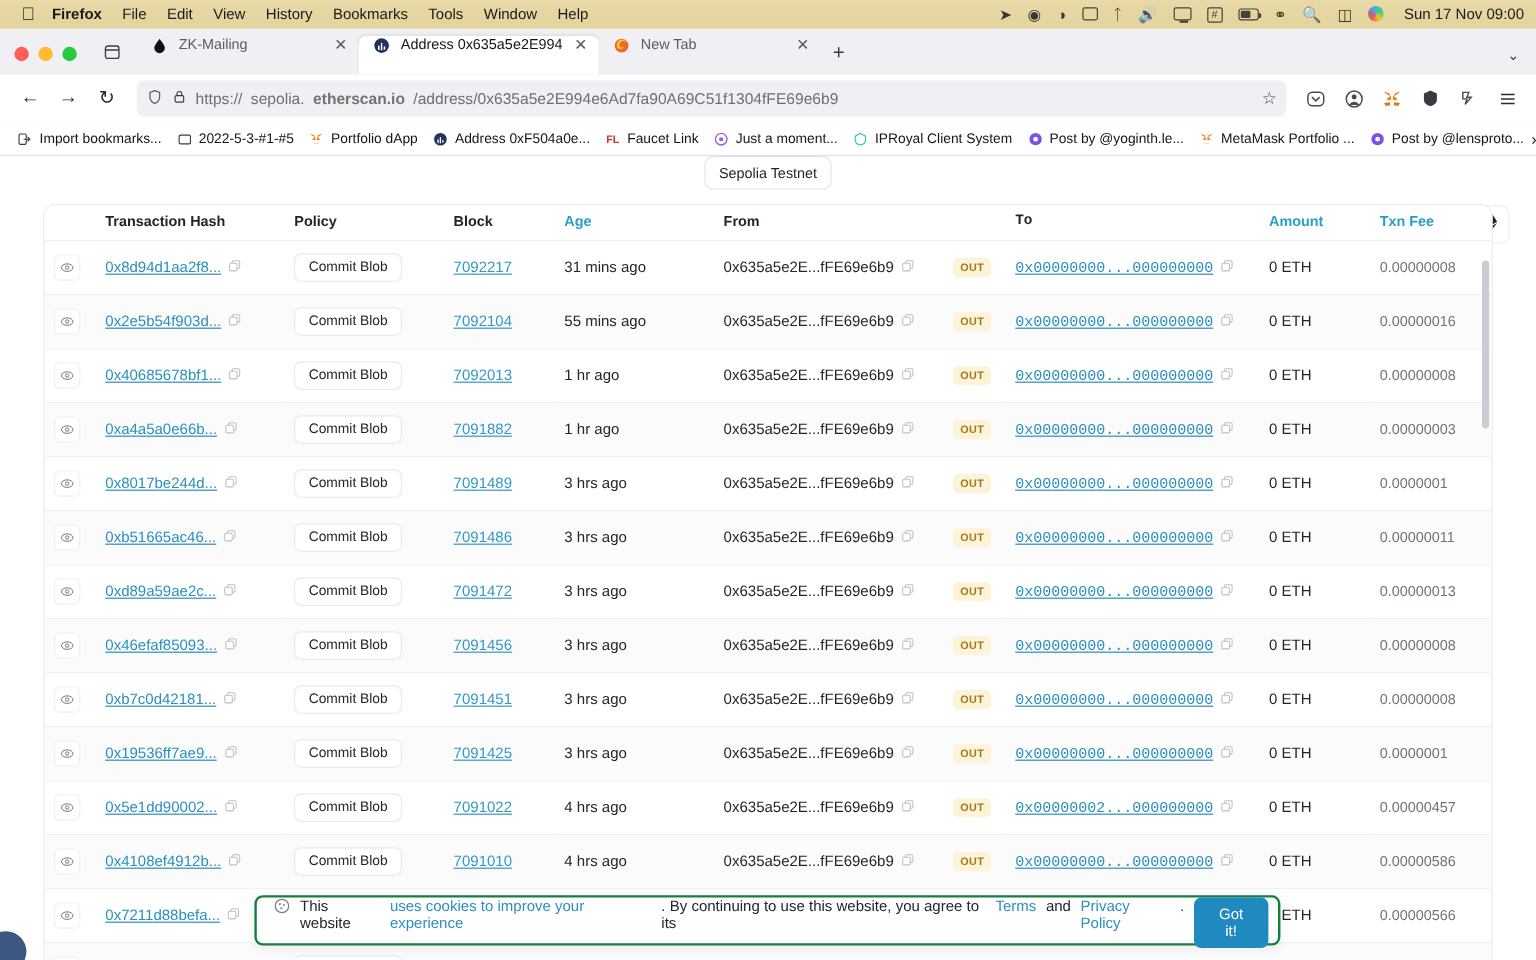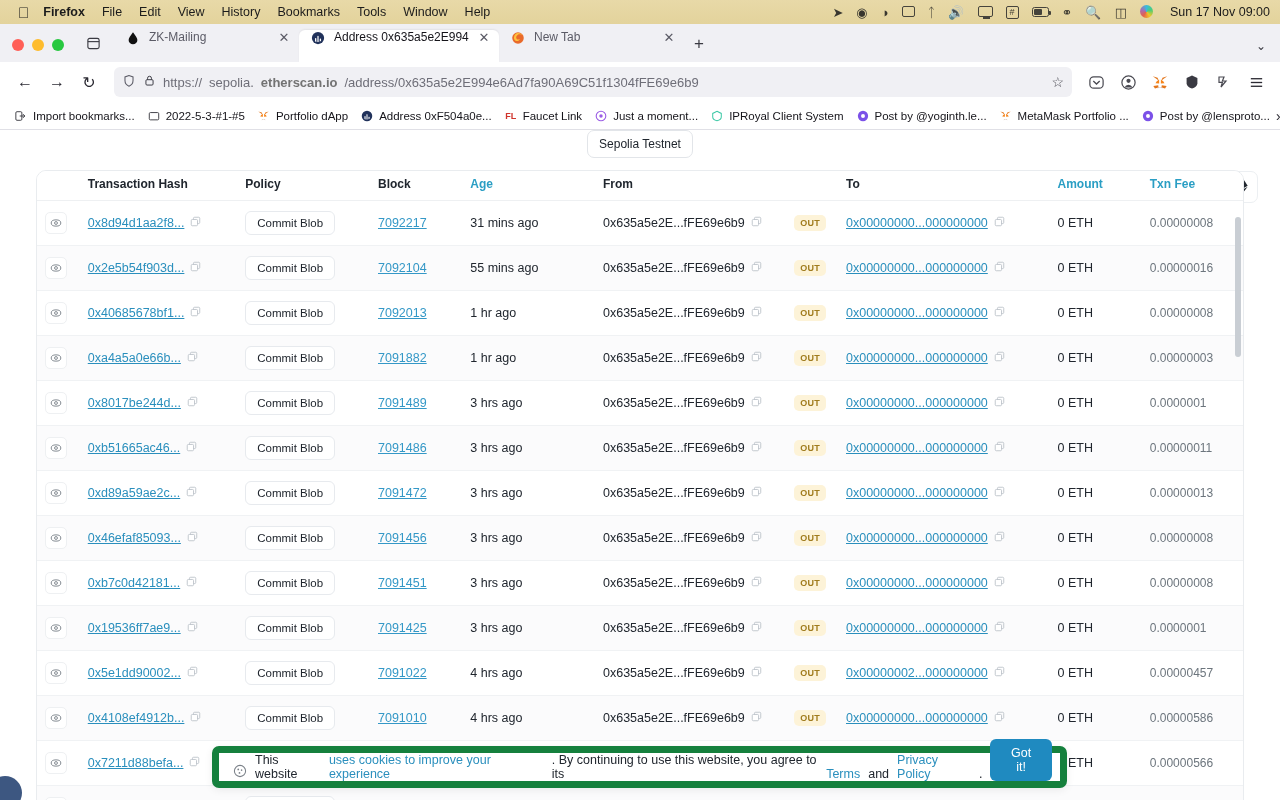--- a/index.html
+++ b/index.html
@@ -137,29 +137,29 @@
     padding:5px 11px; font-size:11.5px; color:#20262e; background:#fff; min-width:86px; text-align:center;
   }
   .outpill {
     display:inline-block; background:#fdf3d8; color:#a07b1d; border-radius:5px;
     padding:3px 6px; font-size:9px; font-weight:700; letter-spacing:.3px;
   }
   .fee { color:#6c757d; font-size:12px; }
 
   
   .c-eye{width:38px;} .c-hash{width:140px;} .c-mth{width:118px;} .c-blk{width:82px;}
-  .c-age{width:118px;margin-left:16px;} .c-from{width:170px;} .c-dir{width:46px;text-decoration:underline;} .c-to{width:188px;}
+  .c-age{width:118px;margin-left:16px;} .c-from{width:170px;} .c-dir{width:46px;text-decoration:underline;} .c-to{width:188px;font-family:Liberation Mono, monospace;}
   .c-amt{width:82px;} .c-fee{width:90px;}
 
   
   .cookie {
     position:absolute; left: 212px; bottom: 12px; width: 855px; height: 42px;
-    background:#fff; border:7px solid #15803d; border-radius:7px;
+    background:#fff; border:2px solid #15803d; border-radius:7px;
     box-shadow: 0 2px 9px rgba(0,0,0,.07);
-    display:flex; align-items:flex-end; gap:8px; padding: 0 8px 0 14px;
+    display:flex; align-items:flex-start; gap:8px; padding: 0 8px 0 14px;
     font-size:12.5px; color:#20262e;
   }
   .cookie a { color:#2a8fbd; text-decoration:none; }
   .gotit {
     margin-left:auto; background:#1f8ac0; color:#fff; border:none; border-radius:6px;
     padding: 7px 15px; font-size:12.5px; cursor:pointer;
   }
   
   .vscroll { position:absolute; right:2px; top:46px; width:6px; height:140px; background:#c9ced4; border-radius:3px; }
   .blueblob { position:absolute; left:-12px; bottom:-10px; width:34px;height:34px;border-radius:50%;background:#1b3a6b; opacity:.85;}

